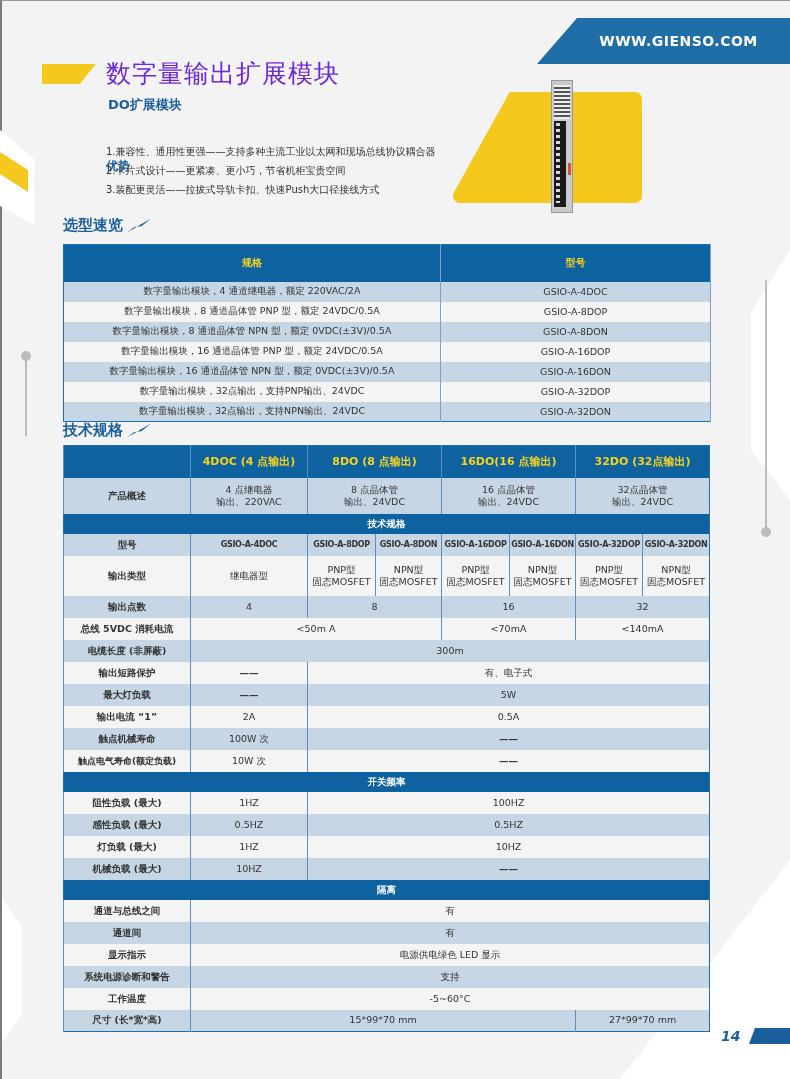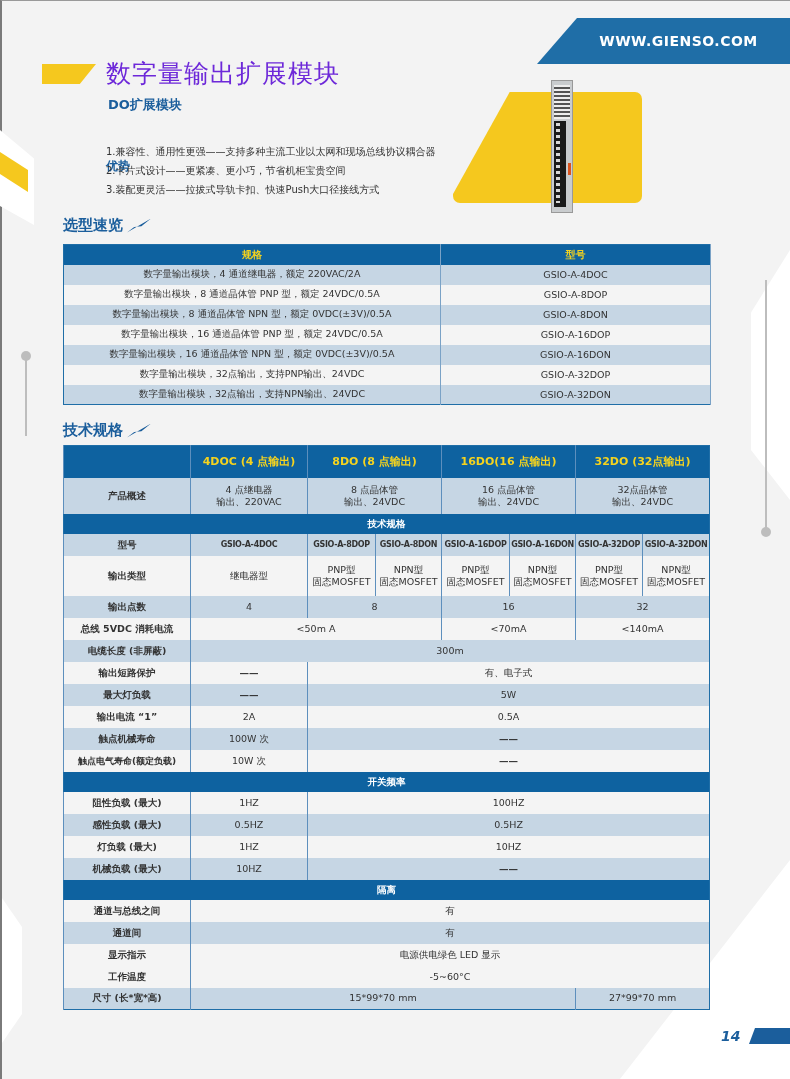--- a/index.html
+++ b/index.html
@@ -59,21 +59,21 @@
     display: flex; align-items: center; gap: 4px;
   }
   .arrow-icon {
     display: inline-block; width: 24px; height: 14px; background: #1b5e9c;
     clip-path: polygon(0 100%, 100% 0, 60% 55%, 30% 60%);
   }
 
   
   table { border-collapse: collapse; position: absolute; left: 63px; table-layout: fixed; }
   .quick { top: 244px; width: 647px; border: 1px solid #1f6ea7; }
-  .quick th { background: #0e62a0; color: #f5d31e; font-size: 10px; font-weight: bold; height: 20px; border-right: 1px solid #7aa2c6; }
+  .quick th { background: #0e62a0; color: #f5d31e; font-size: 10px; font-weight: bold; height: 37px; border-right: 1px solid #7aa2c6; }
   .quick td { font-size: 9.5px; text-align: center; height: 20px; color: #333; border-right: 1px solid #7aa2c6; }
   .quick tr:nth-child(odd) td { background: #c6d6e4; }
   .quick tr:nth-child(even) td { background: #f4f4f4; }
 
   .spec { top: 445px; width: 647px; border: 1px solid #1f6ea7; }
   .spec td, .spec th { font-size: 9.5px; text-align: center; vertical-align: middle; border-left: 1px solid #5d8fbd; color: #333; padding: 0 1px; line-height: 12px; }
   .spec .hdr th { background: #0e62a0; color: #f5d31e; font-weight: bold; font-size: 11px; height: 32px; border-left: 1px solid #5d8fbd; }
   .spec .sec td { background: #0e62a0; color: #fff; font-weight: bold; height: 20px; }
   .spec td.lbl { font-weight: bold; }
   .spec .b td { background: #c6d6e4; }
@@ -305,20 +305,24 @@
     <td colspan="7">有</td>
   </tr>
   <tr class="b r">
     <td class="lbl">通道间</td>
     <td colspan="7">有</td>
   </tr>
   <tr class="w r">
     <td class="lbl">显示指示</td>
     <td colspan="7">电源供电绿色 LED 显示</td>
   </tr>
+  <tr class="b r">
+    <td class="lbl">系统电源诊断和警告</td>
+    <td colspan="7">支持</td>
+  </tr>
   <tr class="w r">
     <td class="lbl">工作温度</td>
     <td colspan="7">-5~60°C</td>
   </tr>
   <tr class="b r">
     <td class="lbl">尺寸 (长*宽*高)</td>
     <td colspan="5">15*99*70 mm</td>
     <td colspan="2">27*99*70 mm</td>
   </tr>
 </tbody>

